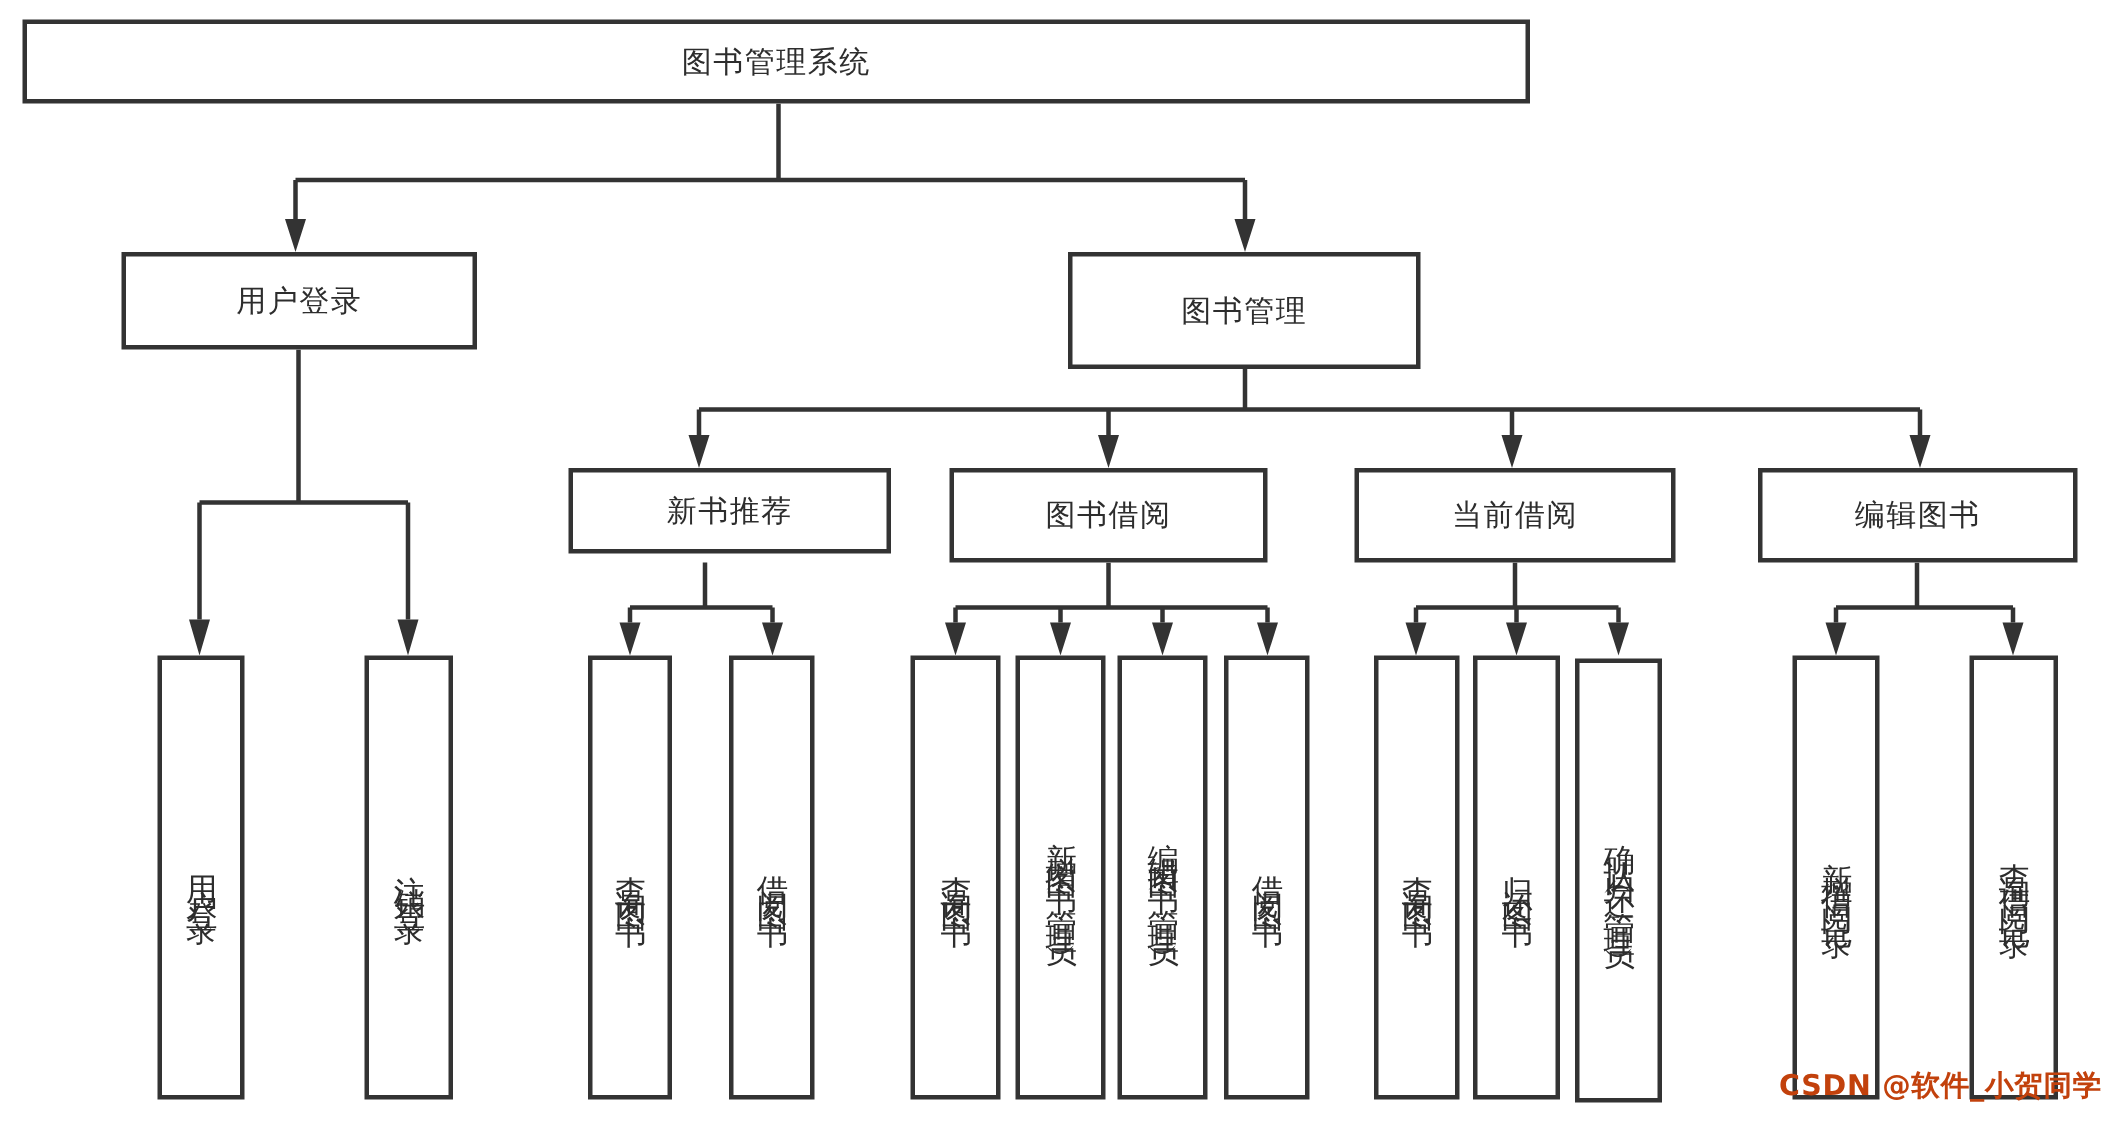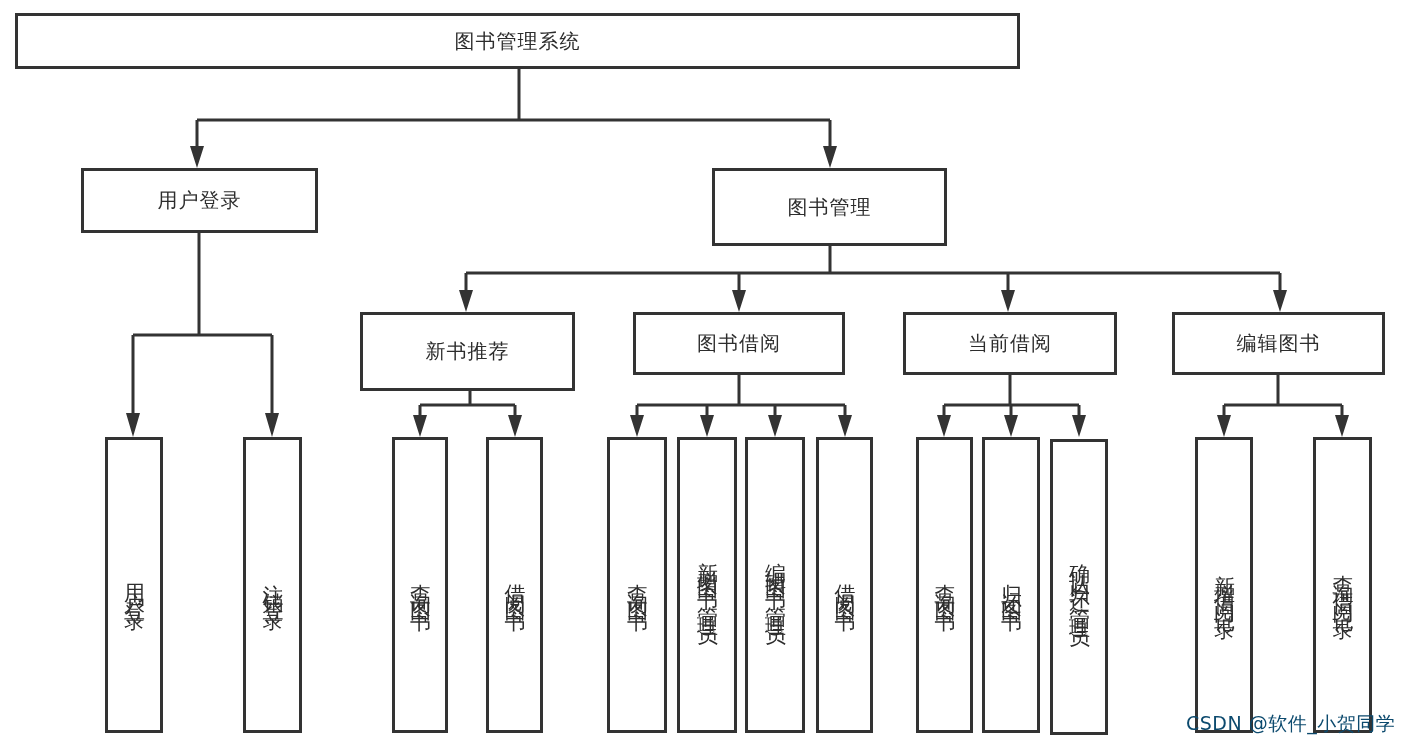--- a/index.html
+++ b/index.html
@@ -15,21 +15,21 @@
     border:3px solid #333333; display:flex; align-items:center; justify-content:center;
     color:#2d2d2d;
   }
   .hbox span { font-size:20px; letter-spacing:1px; white-space:nowrap; }
   .vbox span {
     writing-mode:vertical-rl; text-orientation:mixed;
     font-size:21px; letter-spacing:9px; line-height:1; white-space:nowrap;
   }
   .watermark {
     position:absolute; left:1186px; top:711px; z-index:10;
-    font-size:19px; color:#0c4a6e; letter-spacing:0.5px; white-space:nowrap;
+    font-size:19px; color:#c2410c; letter-spacing:0.5px; white-space:nowrap;font-weight:bold;
   }
 </style>
 </head>
 <body>
 
 <div class="stage">
 
   <svg class="wires-svg" width="1405" height="747" viewBox="0 0 1405 747">
 
     <g>
@@ -72,21 +72,21 @@
     <span>图书管理系统</span>
   </div>
 
   <div class="box hbox" style="left:81px; top:168px; width:237px; height:65px">
     <span>用户登录</span>
   </div>
   <div class="box hbox" style="left:712px; top:168px; width:235px; height:78px">
     <span>图书管理</span>
   </div>
 
-  <div class="box hbox" style="left:360px; top:312px; width:215px; height:79px">
+  <div class="box hbox" style="left:379px; top:312px; width:215px; height:57px">
     <span>新书推荐</span>
   </div>
   <div class="box hbox" style="left:903px; top:312px; width:214px; height:63px">
     <span>当前借阅</span>
   </div>
   <div class="box hbox" style="left:633px; top:312px; width:212px; height:63px">
     <span>图书借阅</span>
   </div>
   <div class="box hbox" style="left:1172px; top:312px; width:213px; height:63px">
     <span>编辑图书</span>

